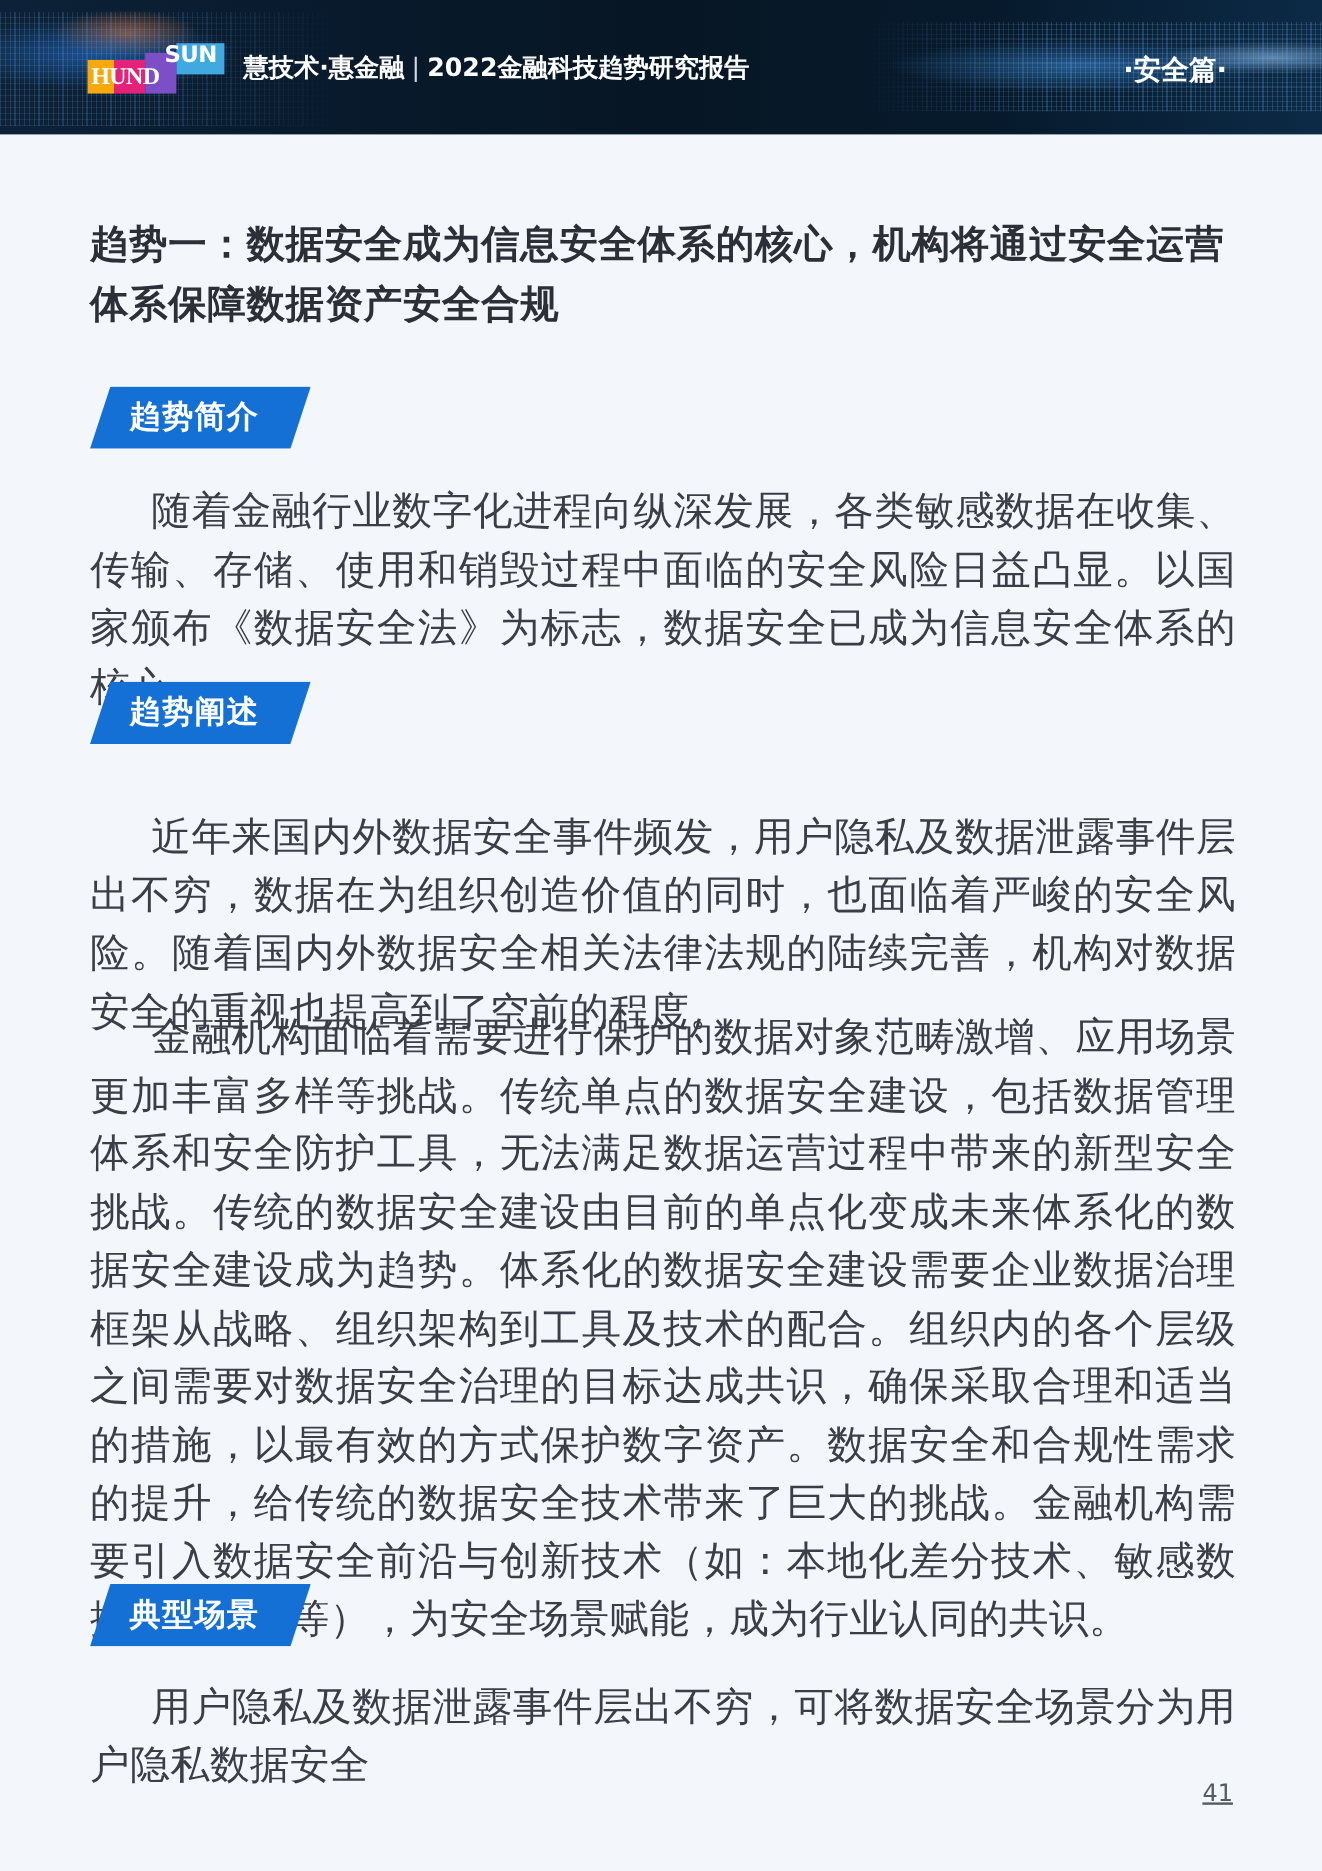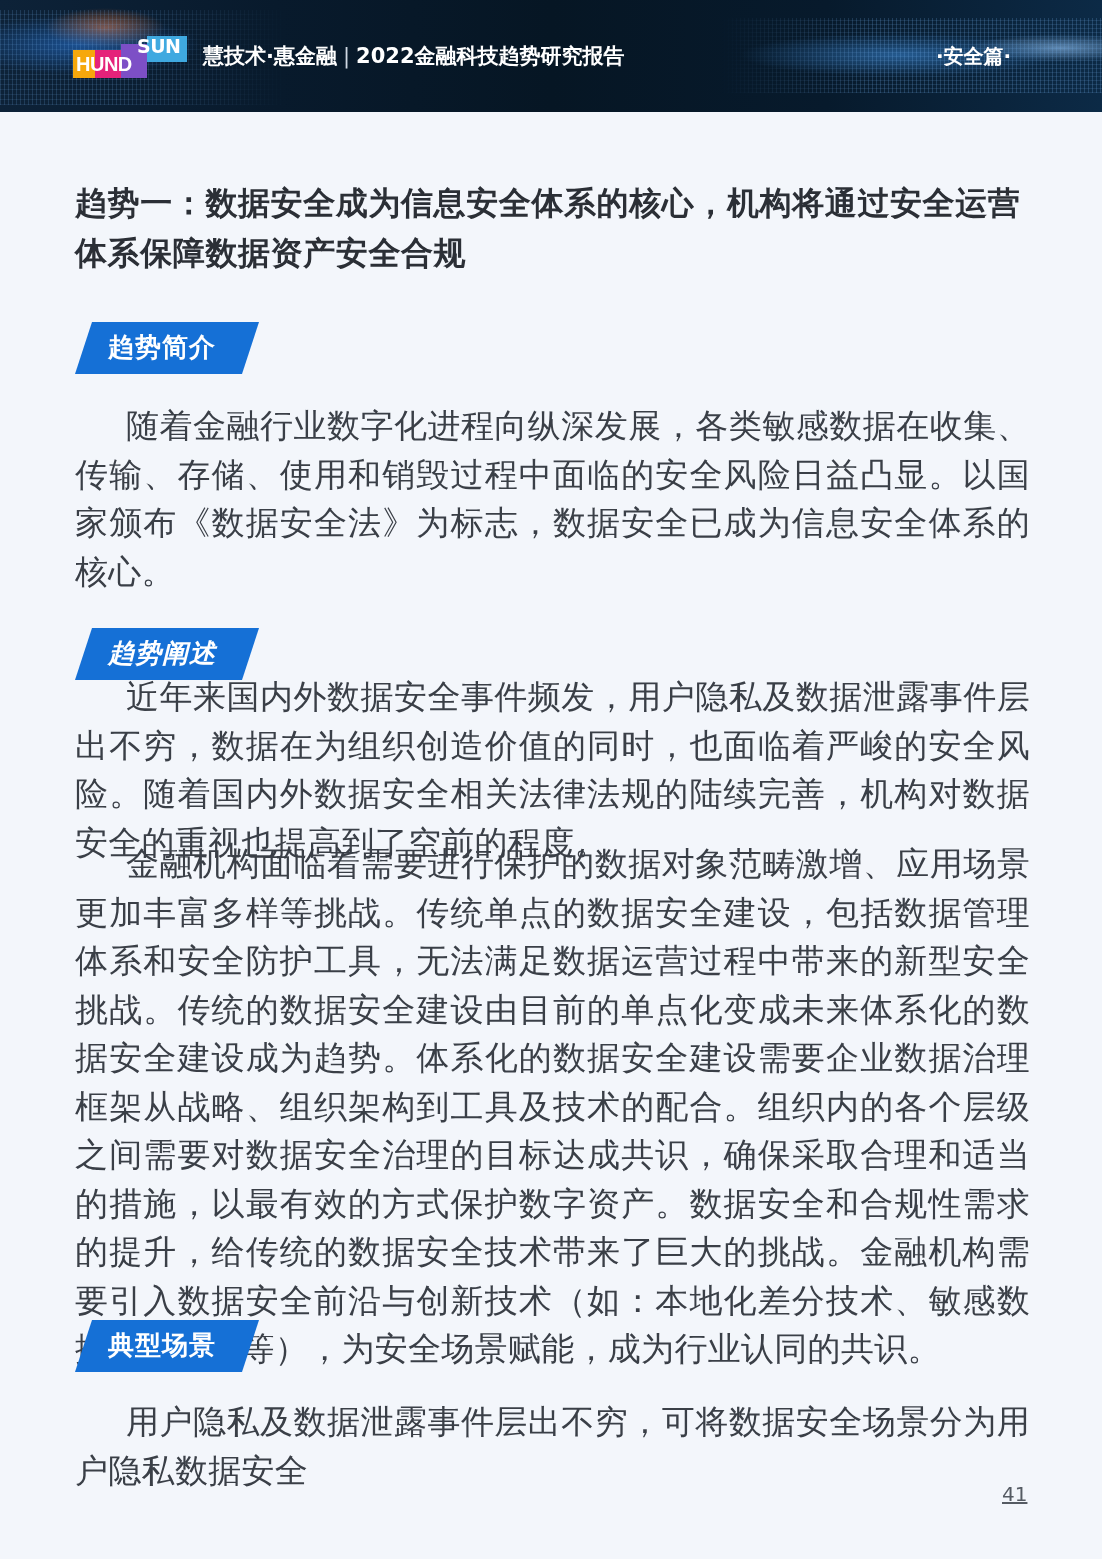--- a/index.html
+++ b/index.html
@@ -36,34 +36,34 @@
             mask-image: linear-gradient(90deg, transparent 0%, #000 40%);
   }
   .logo { position: absolute; left: 73px; top: 36px; width: 114px; height: 42px; }
   .logo .b { position: absolute; }
   .logo .b1 { left: 0; top: 14px; width: 22px; height: 28px; background: #f6a80c; }
   .logo .b2 { left: 22px; top: 14px; width: 26px; height: 28px; background: #e5227a; }
   .logo .b3 { left: 48px; top: 8px; width: 26px; height: 34px; background: #7d4fc6; }
   .logo .b4 { left: 74px; top: 0; width: 40px; height: 26px; background: #3fa9e0; }
   .logo .hund {
     position: absolute; left: 3px; top: 17px; font-size: 20px; font-weight: bold;
-    color: #fff; letter-spacing: -0.5px; font-family: Liberation Sans, sans-serif; text-align: center;
+    color: #fff; letter-spacing: -0.5px; font-family: Liberation Serif, serif; text-align: center;
   }
   .logo .sun {
     position: absolute; left: 64px; top: -1px; font-size: 19px; font-weight: bold;
     color: #fff; letter-spacing: -0.5px; font-family: "DejaVu Sans", sans-serif;
   }
   .header-title {
     position: absolute; left: 203px; top: 42px; font-size: 21px; font-weight: bold;
     color: #ffffff; white-space: nowrap; letter-spacing: 0px;
   }
   .header-title .sep { color: #cfd8e3; font-weight: normal; margin: 0 6px; }
   .header-title .sub { font-weight: bold; }
   .header-section {
-    position: absolute; left: 936px; top: 43px; font-size: 20px; font-weight: bold;
+    position: absolute; left: 936px; top: 43px; font-size: 23px; font-weight: bold;
     color: #ffffff; white-space: nowrap;
   }
   .main-title {
     position: absolute; left: 75px; top: 178px; width: 960px;
     font-size: 32px; font-weight: bold; color: #2b2f36; line-height: 50px;
     letter-spacing: 0.6px;
   }
   .badge {
     position: absolute; left: 75px; width: 184px; height: 52px;
   }
@@ -105,21 +105,21 @@
 </div>
 
 <h1 class="main-title" style="margin:0;">趋势一：数据安全成为信息安全体系的核心，机构将通过安全运营体系保障数据资产安全合规</h1>
 
 <div class="badge" style="top:322px;">
   <div class="shape"></div>
   <span class="label">趋势简介</span>
 </div>
 <p class="para" style="top:402px; margin:0;">随着金融行业数字化进程向纵深发展，各类敏感数据在收集、传输、存储、使用和销毁过程中面临的安全风险日益凸显。以国家颁布《数据安全法》为标志，数据安全已成为信息安全体系的核心。</p>
 
-<div class="badge" style="top:628px;font-style:italic;">
+<div class="badge" style="top:568px;">
   <div class="shape"></div>
   <span class="label">趋势阐述</span>
 </div>
 <p class="para" style="top:673px; margin:0;">近年来国内外数据安全事件频发，用户隐私及数据泄露事件层出不穷，数据在为组织创造价值的同时，也面临着严峻的安全风险。随着国内外数据安全相关法律法规的陆续完善，机构对数据安全的重视也提高到了空前的程度。</p>
 <p class="para" style="top:840px; margin:0;">金融机构面临着需要进行保护的数据对象范畴激增、应用场景更加丰富多样等挑战。传统单点的数据安全建设，包括数据管理体系和安全防护工具，无法满足数据运营过程中带来的新型安全挑战。传统的数据安全建设由目前的单点化变成未来体系化的数据安全建设成为趋势。体系化的数据安全建设需要企业数据治理框架从战略、组织架构到工具及技术的配合。组织内的各个层级之间需要对数据安全治理的目标达成共识，确保采取合理和适当的措施，以最有效的方式保护数字资产。数据安全和合规性需求的提升，给传统的数据安全技术带来了巨大的挑战。金融机构需要引入数据安全前沿与创新技术（如：本地化差分技术、敏感数据智能识别等），为安全场景赋能，成为行业认同的共识。</p>
 
 <div class="badge" style="top:1320px;">
   <div class="shape"></div>
   <span class="label">典型场景</span>
 </div>

